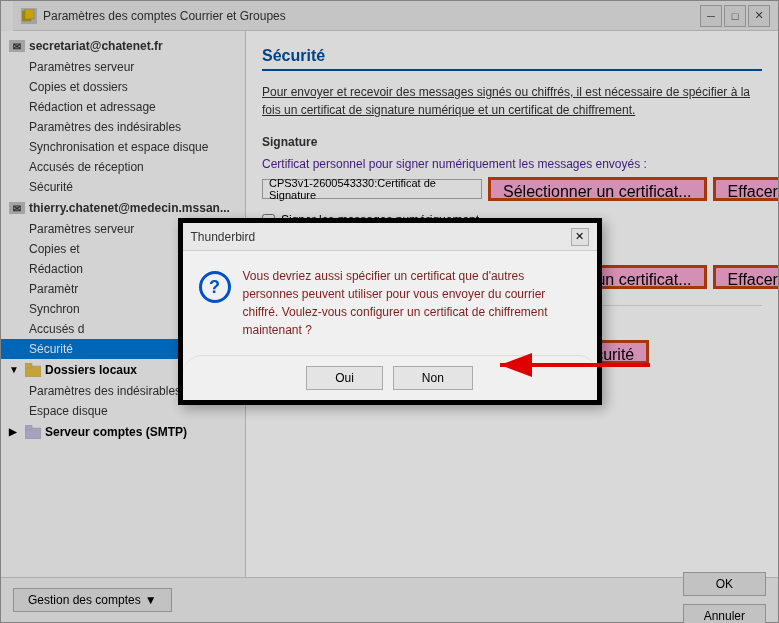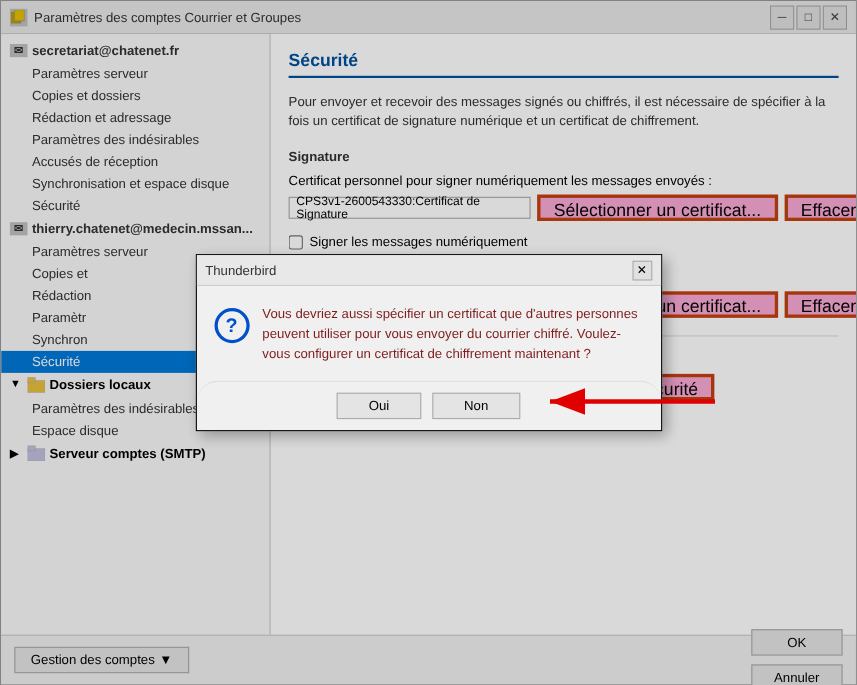--- a/index.html
+++ b/index.html
@@ -16,20 +16,21 @@
     }
 
     .title-bar {
       background: #e8e8e8;
       height: 30px;
       display: flex;
       align-items: center;
       padding: 0 8px;
       border-bottom: 1px solid #ccc;
       user-select: none;
+      margin-left: 12px;
     }
 
     .title-bar-icon {
       width: 16px; height: 16px;
       background: #c0c0c0;
       margin-right: 6px;
       display: flex; align-items: center; justify-content: center;
     }
 
     .title-bar-title {
@@ -123,31 +124,32 @@
       border-bottom: 2px solid #0050a0;
       padding-bottom: 4px;
       margin-bottom: 12px;
     }
 
     .description-text {
       color: #333;
       line-height: 1.5;
       margin-bottom: 16px;
       font-size: 12px;
+      text-decoration: underline;
     }
 
     .subsection-label {
       font-weight: bold;
       color: #333;
       margin-bottom: 8px;
       font-size: 12px;
     }
 
     .field-label {
-      color: #000000;
+      color: #4c1d95;
       margin-bottom: 6px;
       font-size: 12px;
     }
 
     .cert-row {
       display: flex;
       align-items: center;
       gap: 6px;
       margin-bottom: 12px;
     }
@@ -251,21 +253,21 @@
       width: 779px; height: 623px;
       display: flex;
       align-items: center;
       justify-content: center;
       background: rgba(0,0,0,0.15);
       z-index: 100;
     }
 
     .modal {
       background: #f0f0f0;
-      border: 1px solid #000000;
+      border: 5px solid #000000;
       box-shadow: 4px 4px 12px rgba(0,0,0,0.3);
       width: 424px;
     }
 
     .modal-title-bar {
       background: #e8e8e8;
       height: 28px;
       display: flex;
       align-items: center;
       padding: 0 8px;
@@ -379,24 +381,24 @@
       <div class="sidebar-item">
         <span>Copies et dossiers</span>
       </div>
       <div class="sidebar-item">
         <span>Rédaction et adressage</span>
       </div>
       <div class="sidebar-item">
         <span>Paramètres des indésirables</span>
       </div>
       <div class="sidebar-item">
+        <span>Synchronisation et espace disque</span>
+      </div>
+      <div class="sidebar-item">
         <span>Accusés de réception</span>
-      </div>
-      <div class="sidebar-item">
-        <span>Synchronisation et espace disque</span>
       </div>
       <div class="sidebar-item">
         <span>Sécurité</span>
       </div>
 
       <div class="sidebar-account">
         <div class="account-icon">✉</div>
         <span>thierry.chatenet@medecin.mssan...</span>
       </div>
       <div class="sidebar-item">
@@ -406,20 +408,23 @@
         <span>Copies et</span>
       </div>
       <div class="sidebar-item">
         <span>Rédaction</span>
       </div>
       <div class="sidebar-item">
         <span>Paramètr</span>
       </div>
       <div class="sidebar-item">
         <span>Synchron</span>
+      </div>
+      <div class="sidebar-item">
+        <span>Accusés d</span>
       </div>
       <div class="sidebar-item selected">
         <span>Sécurité</span>
       </div>
 
       <div class="sidebar-group">
         <span class="expand-icon">▼</span>
         <svg width="16" height="14" viewBox="0 0 16 14" style="margin-right:4px;">
           <rect x="0" y="3" width="16" height="11" fill="#e8c040" stroke="#aaa" stroke-width="0.5"></rect>
           <rect x="0" y="0" width="7" height="5" fill="#e8c040" stroke="#aaa" stroke-width="0.5"></rect>

